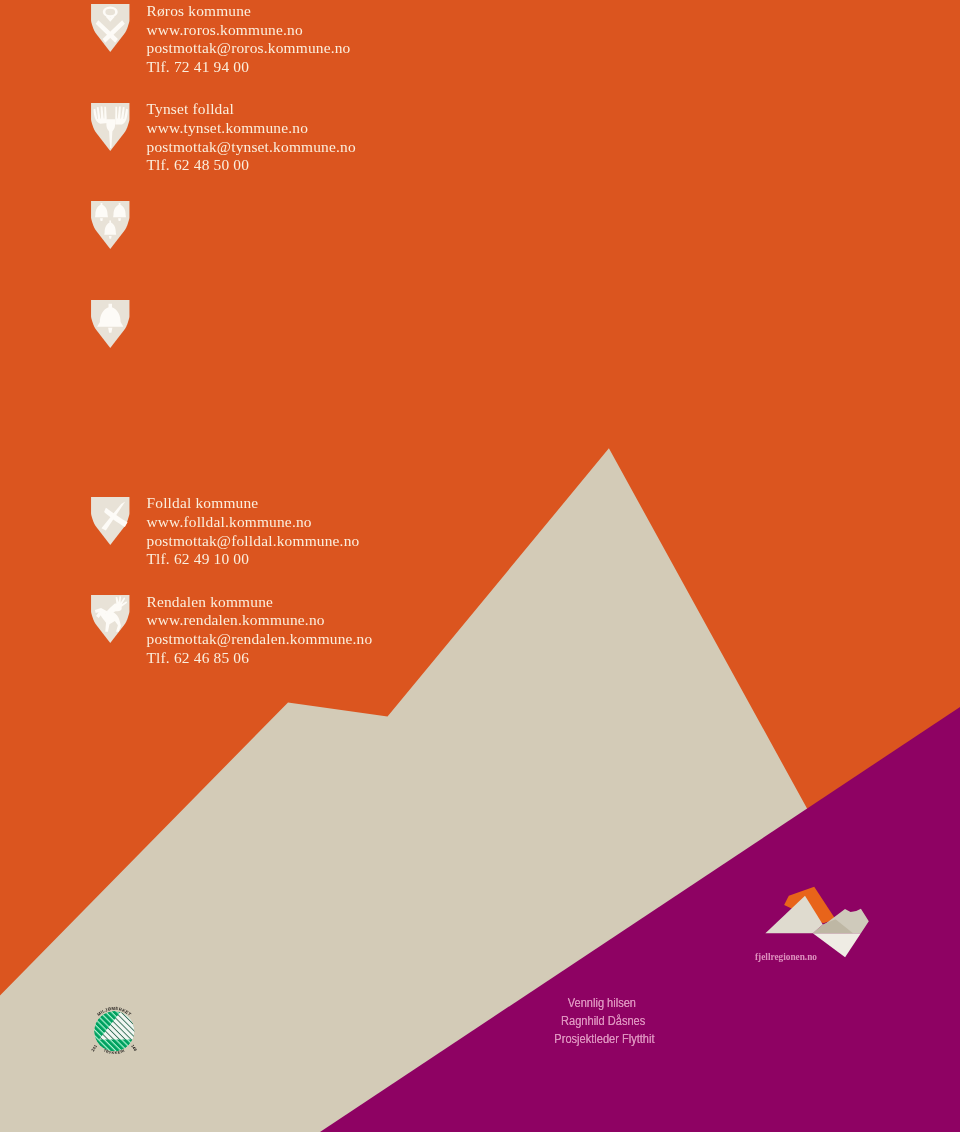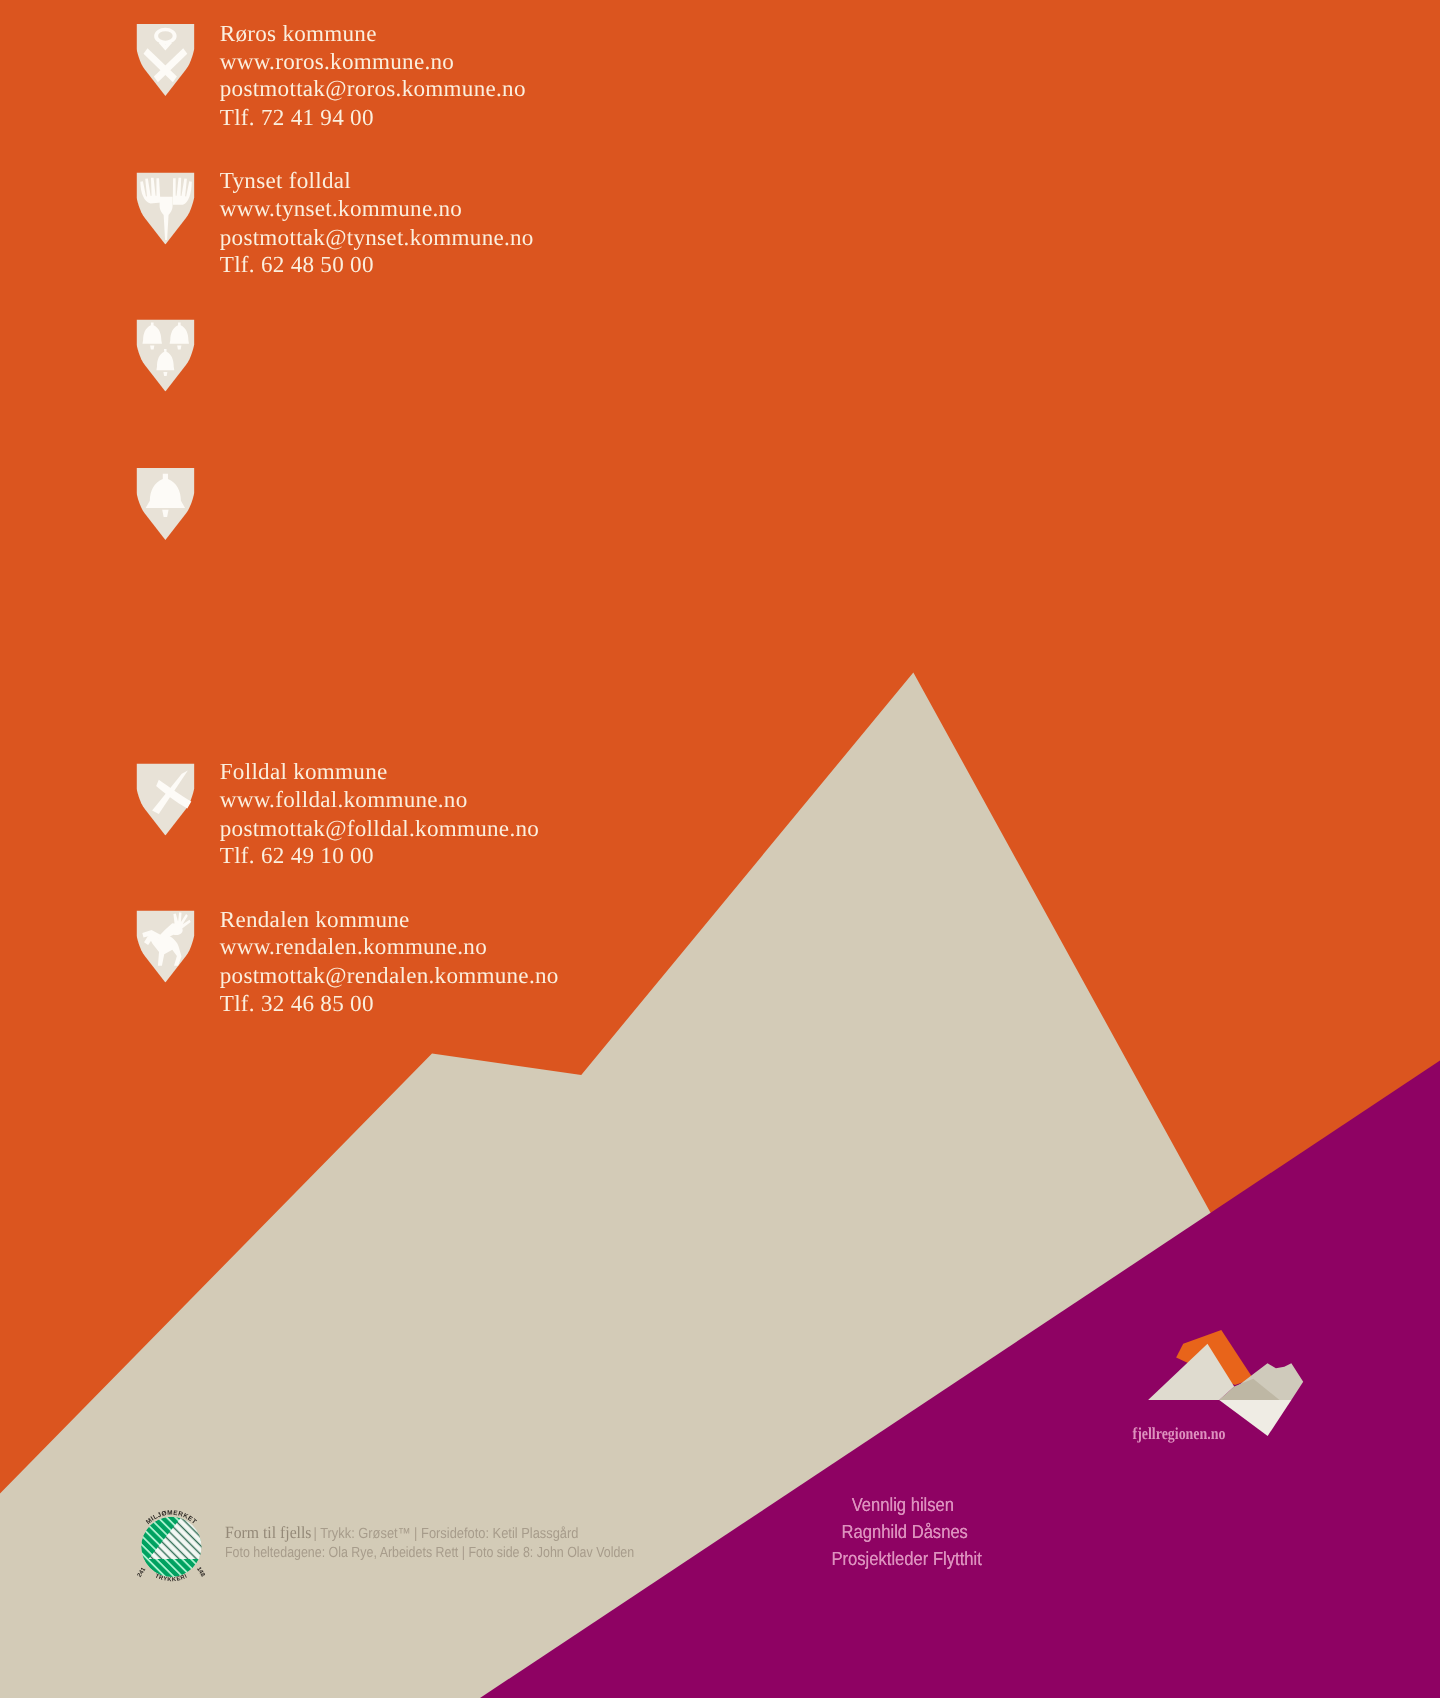--- a/index.html
+++ b/index.html
@@ -1,20 +1,20 @@
 <!DOCTYPE html>
 <html><head>
 <meta charset="utf-8">
 <title>Fjellregionen</title>
 <style>
 html,body{margin:0;padding:0;background:#DB551F;}
 body{width:960px;height:1132px;overflow:hidden;font-family:"Liberation Sans",sans-serif;}
 #page{position:relative;width:960px;height:1132px;overflow:hidden;background:#DB551F;}
 #bg{position:absolute;left:0;top:0;width:960px;height:1132px;}
-.muni-list{position:absolute;left:0;top:0;width:560px;height:700px;margin-top:12px;}
+.muni-list{position:absolute;left:0;top:0;width:560px;height:700px;}
 .muni{position:absolute;left:0;width:560px;height:90px;}
 .crest{position:absolute;left:91.05px;top:2.3px;width:38.5px;height:48px;}
 .muni-text{position:absolute;left:146.5px;top:0px;color:#FBEFDE;
            font-family:"Liberation Serif",serif;font-size:15.4px;line-height:18.63px;letter-spacing:0.19px;}
 .muni-text div{white-space:nowrap;}
 .logo{position:absolute;left:748px;top:884px;width:140px;height:84px;}
 .wordmark{position:absolute;left:754.8px;top:950.4px;color:#DD91BE;font-size:11.2px;font-weight:bold;font-family:Liberation Serif, serif;}
 .wordmark span{display:inline-block;transform:scaleX(0.83);transform-origin:0% 50%;}
 .sign{position:absolute;left:490px;top:995.2px;width:214.1px;text-align:center;
       color:#DD91BE;font-size:12.65px;line-height:17.9px;white-space:nowrap;text-shadow:0 0 0.35px #DD91BE;}
@@ -127,21 +127,21 @@
             <path d="M62 22 C72 22 80 27 80 34 C80 41 72 44 64 42 L54 47 L46 48 L41 42 L49 34 Z"></path>
             <path d="M48 40 C62 45 72 55 74 66 L78 80 L72 96 L65 96 L70 79 L62 68 L48 76 L44 96 L37 96 L39 72 L28 58 L20 44 L27 37 L38 48 Z"></path>
             <path d="M43 43 L26 34 L10 39 L12 47 L27 43 L41 50 Z"></path>
             <path d="M20 44 L13 55 L20 60 L27 50 Z"></path>
           </g>
       </svg>
       <div class="muni-text">
         <div>Rendalen kommune</div>
         <div>www.rendalen.kommune.no</div>
         <div>postmottak@rendalen.kommune.no</div>
-        <div>Tlf. 32 46 85 00</div>
+        <div>Tlf. 62 46 85 06</div>
       </div>
     </div>
   </div>
 
   <svg class="logo" viewBox="0 0 140 84">
       <path fill="#E8641A" d="M66.2 2.7 L87.5 35.2 L75.3 39.3 L36.1 21 L40.8 11.8 Z"></path>
       <path fill="#EFECE4" d="M64.8 49.3 L112.9 49.3 L97.1 73.3 Z"></path>
       <path fill="#CFCABB" d="M97 24.9 L102.6 28.1 L108.2 27.1 L112.9 24.8 L120.8 37.2 L112.9 49.3 L64.8 49.3 Z"></path>
       <path fill="#BEB7A4" d="M74.8 40.4 L87.5 35.2 L105 49.3 L64.8 49.3 Z"></path>
       <path fill="#DFDBCF" d="M57 11.8 L74.8 40.4 L64.8 49.3 L17.4 49.3 Z"></path>
@@ -174,17 +174,13 @@
       <g clip-path="url(#swanClip)">
         <circle cx="80" cy="80" r="40" fill="url(#swanGreen)"></circle>
         <path fill="url(#swanWhite)" d="M112.7 15.7 L49.8 96.3 L130 96.3 L130 15.7 Z"></path>
       </g>
       <text font-size="8.6" font-weight="bold" fill="#2A2622" letter-spacing="0.5" font-family="Liberation Sans, sans-serif"><textPath href="#ecoTopArc" startOffset="50%" text-anchor="middle">MILJØMERKET</textPath></text>
       <text font-size="7.6" font-weight="bold" fill="#2A2622" letter-spacing="0.9" font-family="Liberation Sans, sans-serif"><textPath href="#ecoBotArc" startOffset="50%" text-anchor="middle">TRYKKERI</textPath></text>
       <text font-size="8" font-weight="bold" fill="#2A2622" font-family="Liberation Sans, sans-serif" transform="rotate(-58 42 112)" x="33" y="114">241</text>
       <text font-size="8" font-weight="bold" fill="#2A2622" font-family="Liberation Sans, sans-serif" transform="rotate(58 118 112)" x="113" y="114">148</text>
     </svg>
 
-  <div class="credits">
-    <div class="credits-line"><span class="credits-brand">Form til fjells</span><span class="credits-line-1-rest"> | Trykk:  Grøset™ | Forsidefoto: Ketil Plassgård</span></div>
-    <div class="credits-line"><span>Foto heltedagene: Ola Rye, Arbeidets Rett | Foto side 8: John Olav Volden</span></div>
-  </div>
 </div>
 
 </body></html>

